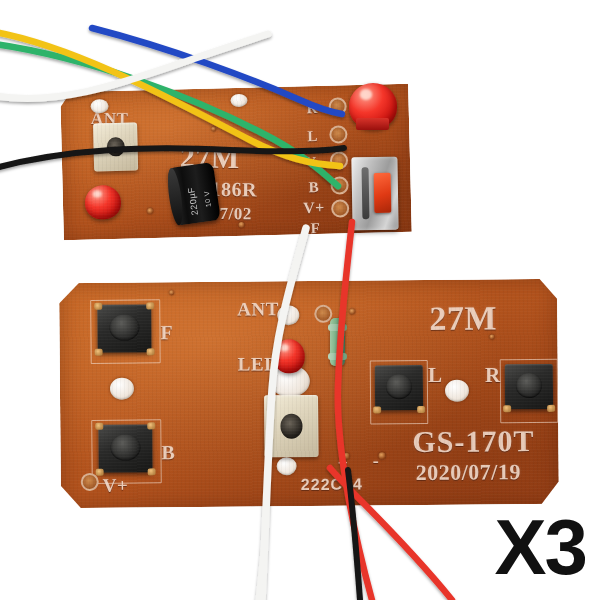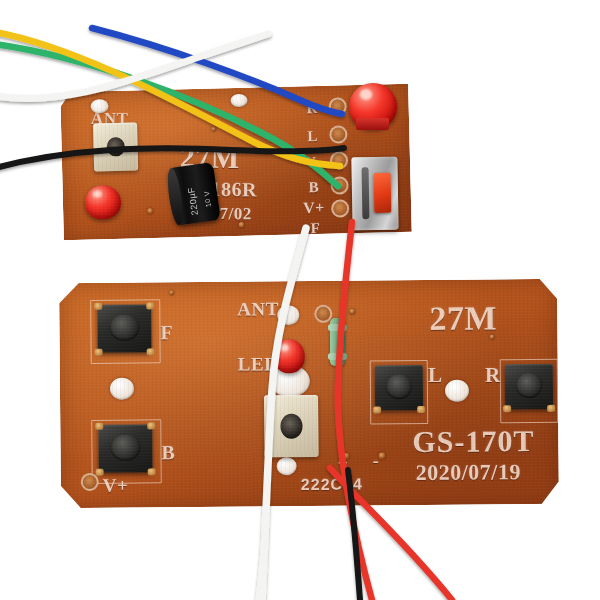--- a/index.html
+++ b/index.html
@@ -336,14 +336,15 @@
       <path stroke="#e8342a" stroke-width="6.5" d="M 352,222 C 346,276 340,330 338,386 C 336,440 350,520 372,600"></path>
 
       <path stroke="#e8342a" stroke-width="6.5" d="M 330,468 C 352,494 400,536 452,600"></path>
 
       <path stroke="#141414" stroke-width="6" d="M 348,470 C 352,502 356,546 360,600"></path>
 
       <path stroke="#f4f4f2" stroke-width="5" d="M 264,540 C 262,562 260,582 258,600"></path>
     </g>
   </svg>
 
+  <div id="x3">X3</div>
 
 </div>
 
 </body></html>

